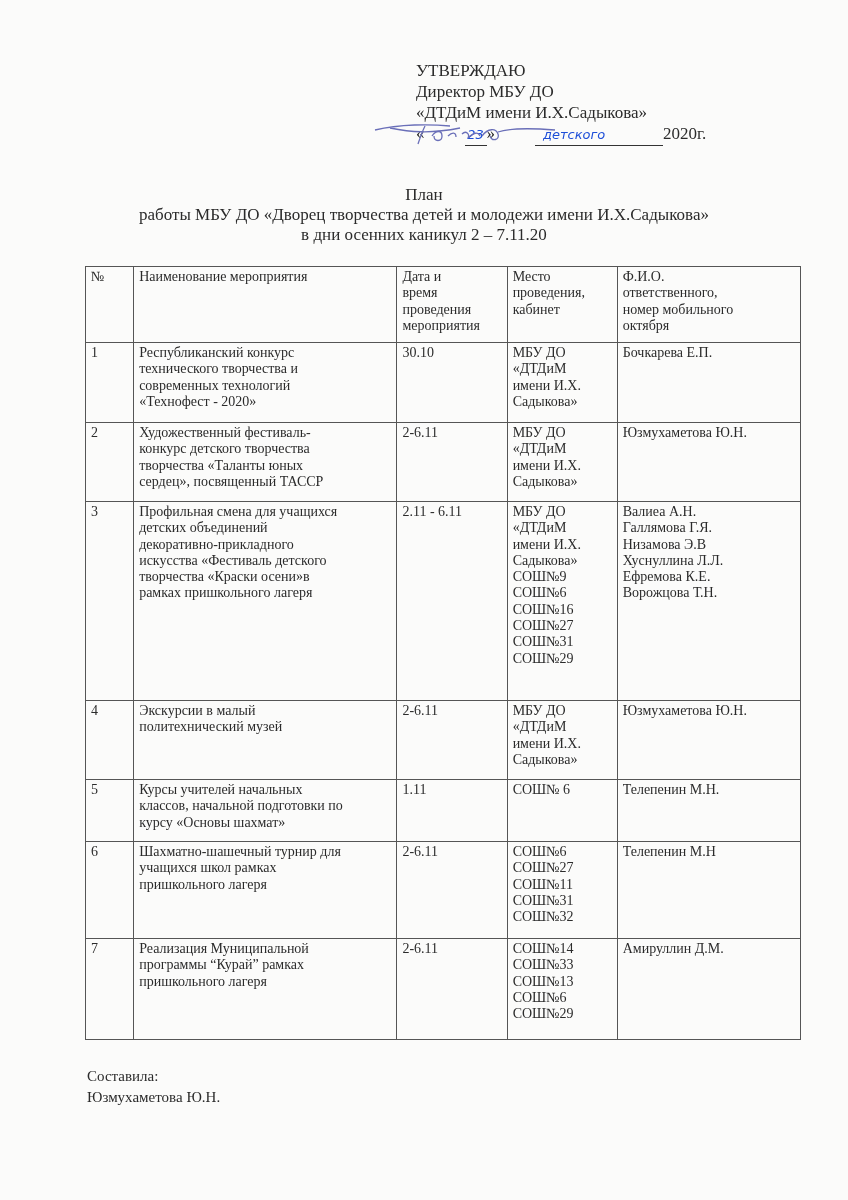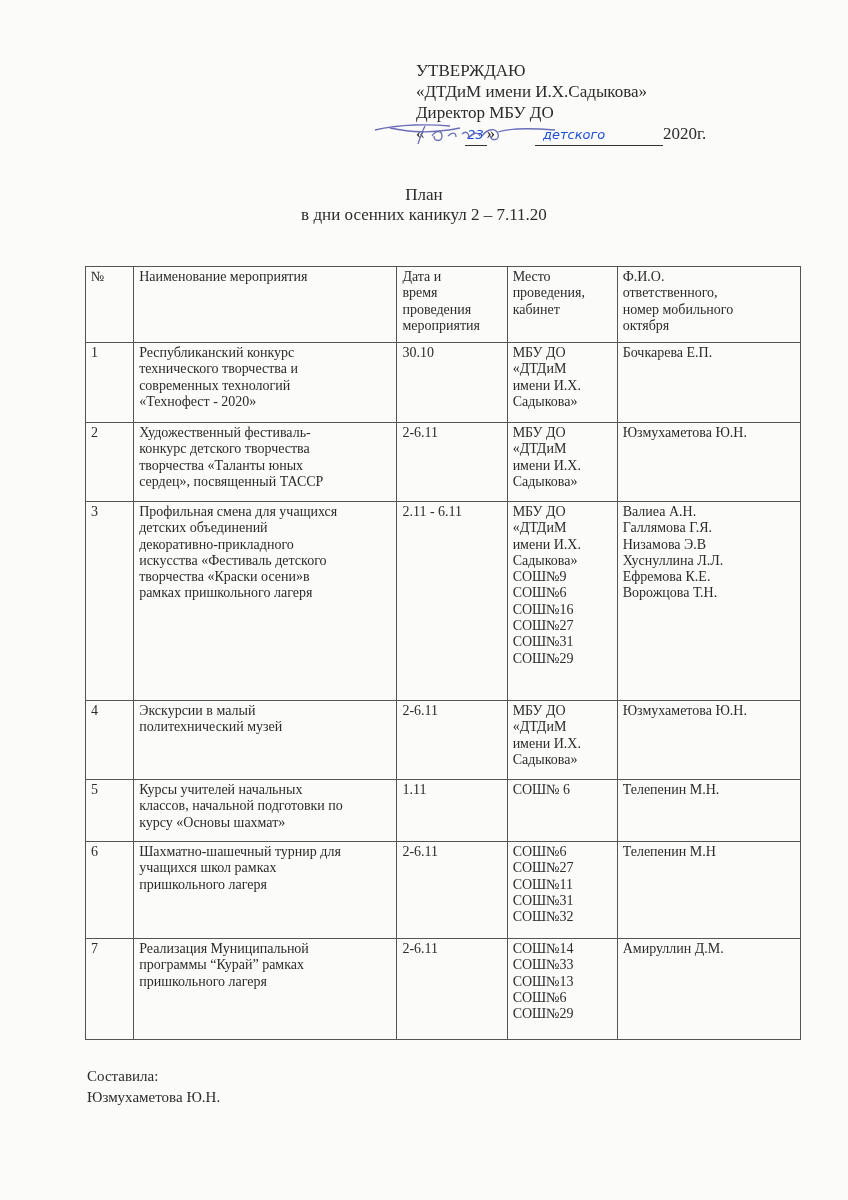--- a/index.html
+++ b/index.html
@@ -41,34 +41,35 @@
   .footer {
     position: absolute; left: 87px; top: 1066px;
     font-size: 15px; line-height: 21px;
   }
 </style>
 </head>
 <body>
 
 <div class="approve">
   <div>УТВЕРЖДАЮ</div>
+  <div>Директор МБУ ДО</div>
   <div>«ДТДиМ имени И.Х.Садыкова»</div>
-  <div>Директор МБУ ДО</div>
   <div>
     <span>«</span><span class="sigline hand" style="width:22px;text-align:center;">23</span><span>»</span><span class="sigline hand" style="width:128px;padding-left:8px;box-sizing:border-box;">детского</span><span>2020г.</span>
   </div>
 </div>
 
 <svg class="signature" viewBox="0 0 200 30">
   <path d="M5 12 C 30 6, 60 6, 80 8 M20 10 C 40 14, 60 16, 90 10" fill="none" stroke="#6a6fb8" stroke-width="1.3"></path>
   <path d="M55 8 C 52 14, 50 20, 48 26 M62 18 c 4 -6, 10 -6, 10 0 c 0 6, -8 6, -8 0 M78 18 c 4 -4, 8 -4, 8 1 M92 16 c 4 -4, 8 0, 6 4 c 6 -6, 10 -6, 12 -2 M112 18 c 6 -8, 14 -8, 16 -2 c 2 6, -6 8, -8 2 M128 14 C 140 10, 160 10, 185 12" fill="none" stroke="#6a6fb8" stroke-width="1.3"></path>
 </svg>
 
 <div class="title-block">
   <div>План</div>
+  <div>работы МБУ ДО «Дворец творчества детей и молодежи имени И.Х.Садыкова»</div>
   <div>в дни осенних каникул 2 – 7.11.20</div>
 </div>
 
 <table class="plan">
   <thead>
     <tr style="height:76px;">
       <th class="c1">
           <span class="line">№</span>
         </th>
       <th class="c2">

